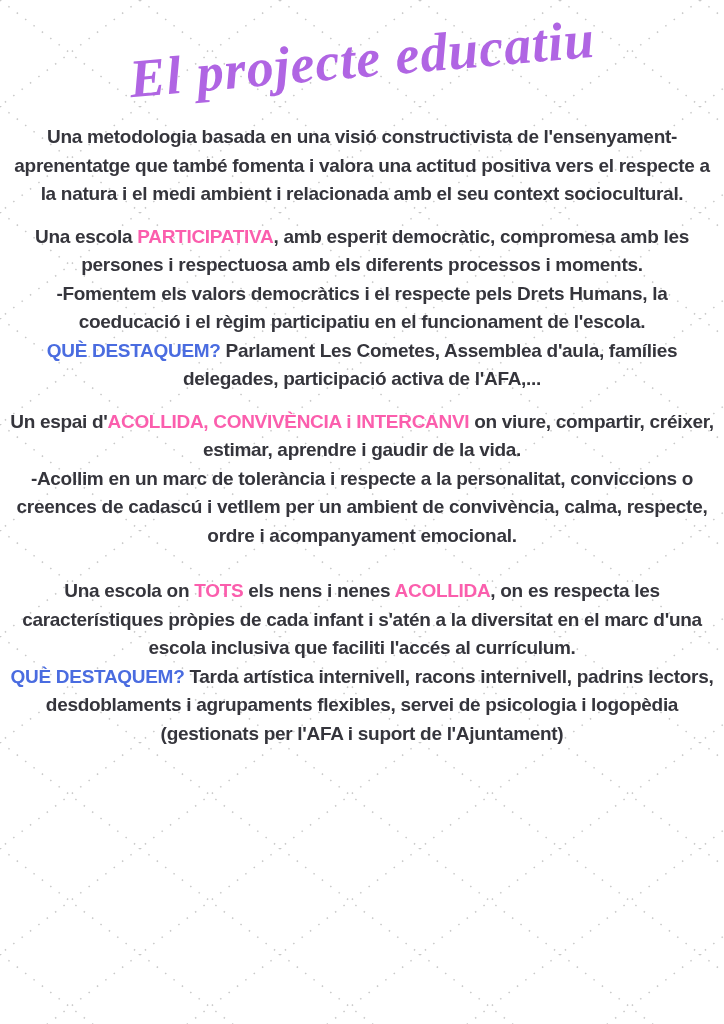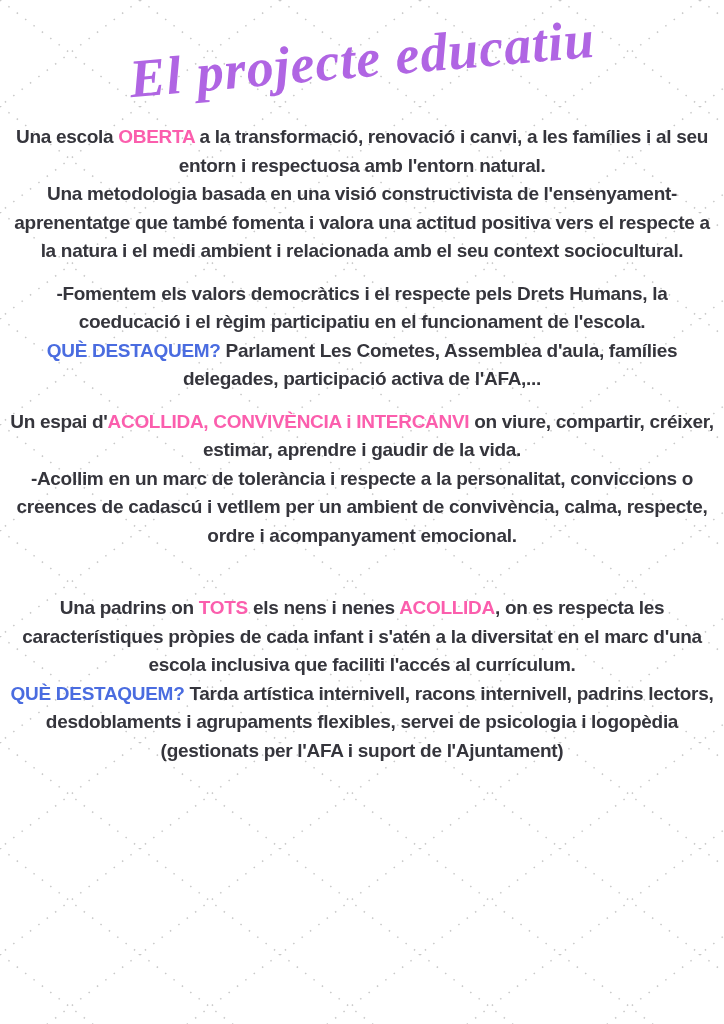--- a/index.html
+++ b/index.html
@@ -44,21 +44,21 @@
     padding: 0 7px;
     text-align: center;
     color: var(--body, #35353c);
     font-weight: 700;
     font-size: 19px;
     line-height: 28.5px;
     letter-spacing: -0.3px;
   }
 
   .content section { margin: 0 0 14px 0; }
-  .content section.gap-lg { margin-bottom: 44px; }
+  .content section.gap-lg { margin-bottom: 27px; }
   .content p { margin: 0; }
 
   .seg-body { color: var(--body, #35353c); }
   .seg-pink { color: var(--pink, #fb5ead); }
   .seg-blue { color: var(--blue, #4a6ce0); }
 </style>
 </head>
 <body>
 
 <div class="page" style="--bg: #ffffff; --purple: #b065e3; --pink: #fb5ead; --blue: #4a6ce0; --body: #35353c;">
@@ -72,30 +72,30 @@
         </g>
       </pattern>
     </defs>
     <rect width="724" height="1024" fill="url(#diamondDots)"></rect>
   </svg>
 
   <h1 class="title">El projecte educatiu</h1>
 
   <main class="content">
       <section>
-        <p><span class="seg-body">Una escola </span><span class="seg-pink">OBERTA</span><span class="seg-body"> a la transformació, renovació i canvi, a les famílies i al seu entorn i respectuosa amb l'entorn natural.</span></p>
         <p><span class="seg-body">Una metodologia basada en una visió constructivista de l'ensenyament-aprenentatge que també fomenta i valora una actitud positiva vers el respecte a la natura i el medi ambient i relacionada amb el seu context sociocultural.</span></p>
       </section>
       <section>
+        <p><span class="seg-body">Una escola </span><span class="seg-pink">PARTICIPATIVA</span><span class="seg-body">, amb esperit democràtic, compromesa amb les persones i respectuosa amb els diferents processos i moments.</span></p>
         <p><span class="seg-body">-Fomentem els valors democràtics i el respecte pels Drets Humans, la coeducació i el règim participatiu en el funcionament de l'escola.</span></p>
         <p><span class="seg-blue">QUÈ DESTAQUEM?</span><span class="seg-body"> Parlament Les Cometes, Assemblea d'aula, famílies delegades, participació activa de l'AFA,...</span></p>
       </section>
       <section class="gap-lg">
         <p><span class="seg-body">Un espai d'</span><span class="seg-pink">ACOLLIDA, CONVIVÈNCIA i INTERCANVI</span><span class="seg-body"> on viure, compartir, créixer, estimar, aprendre i gaudir de la vida.</span></p>
         <p><span class="seg-body">-Acollim en un marc de tolerància i respecte a la personalitat, conviccions o creences de cadascú i vetllem per un ambient de convivència, calma, respecte, ordre i acompanyament emocional.</span></p>
       </section>
       <section>
-        <p><span class="seg-body">Una padrins on </span><span class="seg-pink">TOTS</span><span class="seg-body"> els nens i nenes </span><span class="seg-pink">ACOLLIDA</span><span class="seg-body">, on es respecta les característiques pròpies de cada infant i s'atén a la diversitat en el marc d'una escola inclusiva que faciliti l'accés al currículum.</span></p>
+        <p><span class="seg-body">Una escola on </span><span class="seg-pink">TOTS</span><span class="seg-body"> els nens i nenes </span><span class="seg-pink">ACOLLIDA</span><span class="seg-body">, on es respecta les característiques pròpies de cada infant i s'atén a la diversitat en el marc d'una escola inclusiva que faciliti l'accés al currículum.</span></p>
         <p><span class="seg-blue">QUÈ DESTAQUEM?</span><span class="seg-body"> Tarda artística internivell, racons internivell, padrins lectors, desdoblaments i agrupaments flexibles, servei de psicologia i logopèdia (gestionats per l'AFA i suport de l'Ajuntament)</span></p>
       </section>
     </main>
 
 </div>
 
 </body></html>

